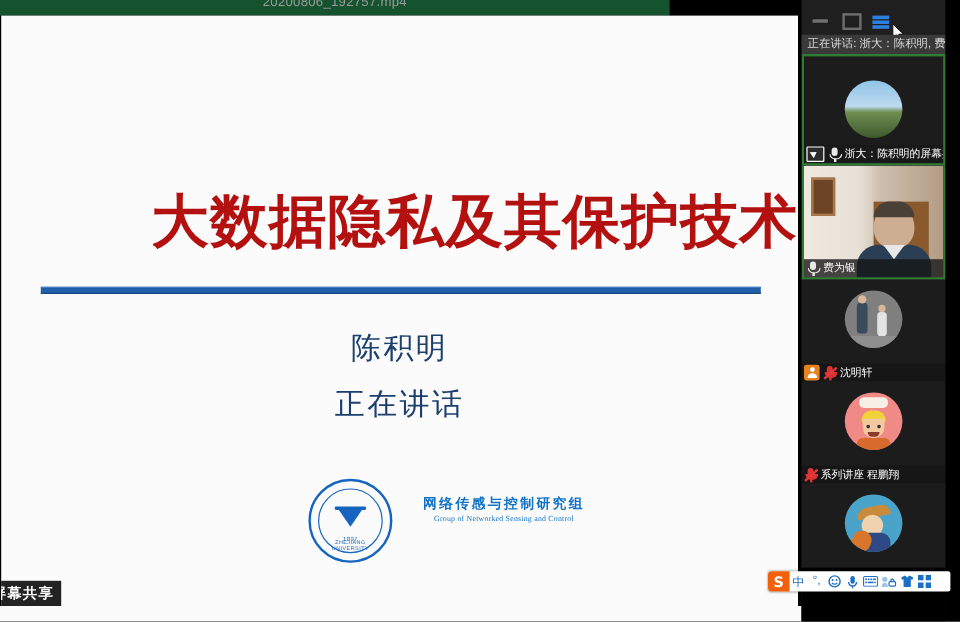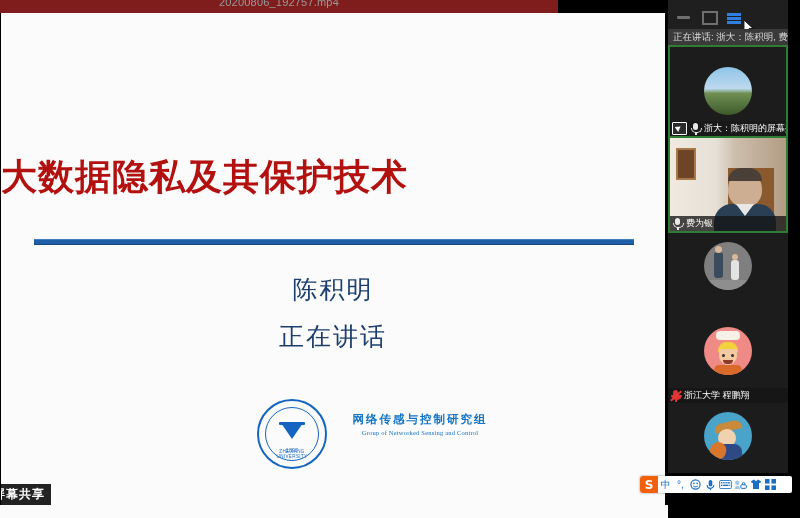--- a/index.html
+++ b/index.html
@@ -7,41 +7,41 @@
     width:800px;height:518px;overflow:hidden;
     background:#000;
     font-family:"Liberation Sans","DejaVu Sans",sans-serif;
     position:relative;
   }
   #app{position:absolute;inset:0;width:800px;height:518px;overflow:hidden;}
 
   
   .player-titlebar{
     position:absolute;left:0;top:0;width:558px;height:13px;
-    background:#7f1d1d;color:#9a9a9a;
+    background:#14532d;color:#9a9a9a;
     font-size:11px;line-height:13px;text-align:center;
     overflow:hidden;white-space:nowrap;
   }
   .player-titlebar .fname{
     display:inline-block;position:relative;top:-4px;letter-spacing:.2px;
   }
 
   
   .slide{
     position:absolute;left:1px;top:13px;width:664px;height:492px;
     background:#fbfbfb;overflow:hidden;
   }
   .slide-title{
     position:absolute;left:0;top:140;width:664px;
     top:140px;
-    text-align:left;
+    text-align:right;
     color:#b3110f;
     font-family:"DejaVu Sans","Liberation Sans",sans-serif;
     font-weight:bold;
-    font-size:36px;
+    font-size:48px;
     letter-spacing:1px;
     white-space:nowrap;
   }
   .title-rule{
     position:absolute;left:33px;top:226px;width:600px;height:4px;
     background:#1f5fa8;
     border-top:1px solid #3f7dc0;
     border-bottom:1px solid #17477d;
   }
   .slide-author,.slide-affil{
@@ -339,39 +339,48 @@
       </div>
 
       <div class="thumb t-av">
         <div class="avatar av-fam" style="width:48px;height:48px;top:9px;">
           <div style="position:absolute;left:10px;top:10px;width:9px;height:26px;background:#3b4b5e;border-radius:3px;"></div>
           <div style="position:absolute;left:11px;top:4px;width:7px;height:7px;border-radius:50%;background:#d9b89a;"></div>
           <div style="position:absolute;left:27px;top:18px;width:8px;height:20px;background:#e3e3e3;border-radius:3px;"></div>
           <div style="position:absolute;left:28px;top:12px;width:6px;height:6px;border-radius:50%;background:#d9b89a;"></div>
           <div style="position:absolute;left:0;bottom:0;width:100%;height:10px;background:#8e8e8e;"></div>
         </div>
+        <div class="thumb-label">
+          <span class="ic ic-host"></span>
+          <span class="ic ic-mic muted">
+              <span class="cap"></span>
+              <span class="arc"></span>
+              <span class="stem"></span>
+            </span>
+          <span>沈明轩</span>
+        </div>
       </div>
 
       <div class="thumb t-av2">
         <div class="avatar av-naruto" style="width:48px;height:48px;top:9px;">
           <div style="position:absolute;left:12px;top:4px;width:24px;height:9px;background:#f6f0e6;border-radius:4px;"></div>
           <div style="position:absolute;left:14px;top:15px;width:20px;height:11px;background:#f2d23a;border-radius:10px 10px 3px 3px;"></div>
           <div style="position:absolute;left:15px;top:22px;width:18px;height:16px;background:#f2c9a0;border-radius:0 0 9px 9px;"></div>
           <div style="position:absolute;left:18px;top:27px;width:3px;height:3px;background:#333;border-radius:50%;"></div>
           <div style="position:absolute;left:27px;top:27px;width:3px;height:3px;background:#333;border-radius:50%;"></div>
           <div style="position:absolute;left:19px;top:33px;width:10px;height:4px;background:#8d3a2a;border-radius:0 0 5px 5px;"></div>
           <div style="position:absolute;left:10px;top:38px;width:28px;height:10px;background:#d86a2c;border-radius:5px 5px 0 0;"></div>
         </div>
         <div class="thumb-label">
           <span class="ic ic-mic muted">
               <span class="cap"></span>
               <span class="arc"></span>
               <span class="stem"></span>
             </span>
-          <span>浙江大学 程鹏翔</span>
+          <span>系列讲座 程鹏翔</span>
         </div>
       </div>
 
       <div class="thumb t-av3">
         <div class="avatar av-cowboy" style="width:48px;height:48px;top:9px;">
           <div style="position:absolute;left:10px;top:10px;width:28px;height:9px;background:#c98a3c;border-radius:12px 12px 2px 2px;transform:rotate(-12deg);"></div>
           <div style="position:absolute;left:14px;top:17px;width:18px;height:18px;background:#f0d2ae;border-radius:50%;transform:rotate(-12deg);"></div>
           <div style="position:absolute;left:12px;top:32px;width:26px;height:16px;background:#2e4a86;border-radius:8px 8px 0 0;"></div>
           <div style="position:absolute;left:6px;top:30px;width:16px;height:18px;background:#d8772c;border-radius:8px;transform:rotate(18deg);"></div>
         </div>

